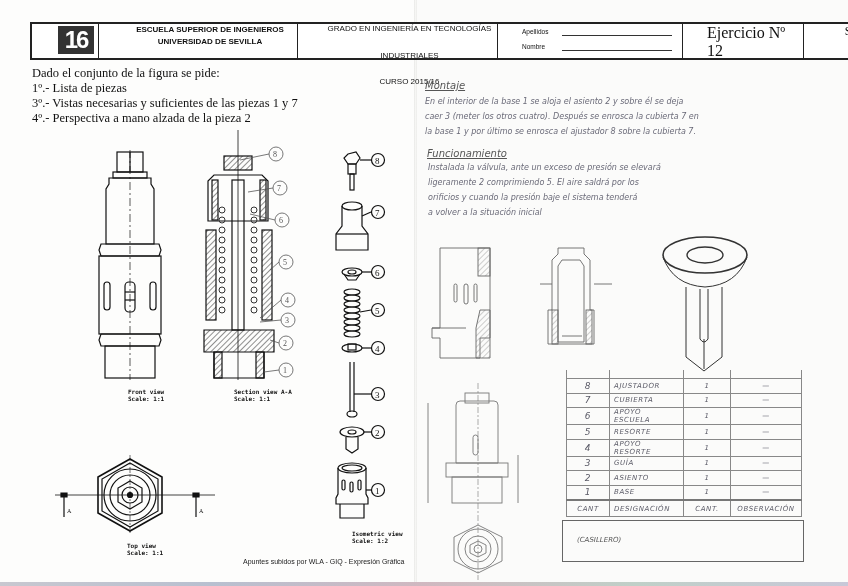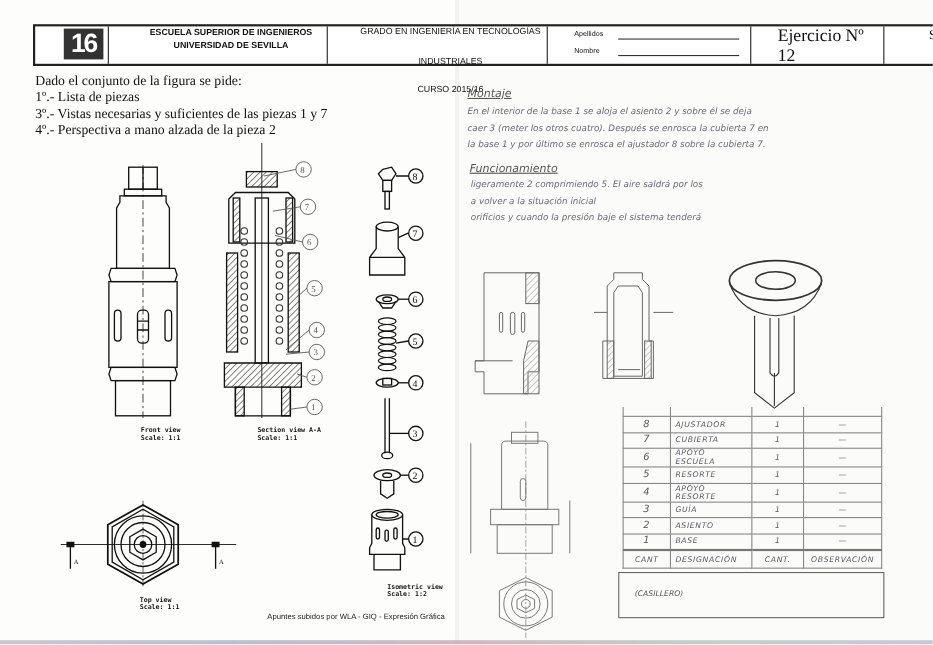--- a/index.html
+++ b/index.html
@@ -285,23 +285,24 @@
 
 <div class="hw-title" style="left:425px;top:80px">Montaje</div>
 <div class="hw-par" style="left:425px;top:94px">
   <div>En el interior de la base 1 se aloja el asiento 2 y sobre él se deja</div>
   <div>caer 3 (meter los otros cuatro). Después se enrosca la cubierta 7 en</div>
   <div>la base 1 y por último se enrosca el ajustador 8 sobre la cubierta 7.</div>
 </div>
 
 <div class="hw-title" style="left:427px;top:148px">Funcionamiento</div>
 <div class="hw-par" style="left:428px;top:160px">
+  <div>Instalada la válvula, ante un exceso de presión se elevará</div>
   <div>ligeramente 2 comprimiendo 5. El aire saldrá por los</div>
+  <div>orificios y cuando la presión baje el sistema tenderá</div>
   <div>a volver a la situación inicial</div>
-  <div>orificios y cuando la presión baje el sistema tenderá</div>
 </div>
 
 <svg class="drawing" style="left:430px;top:240px" width="80" height="120" viewBox="0 0 80 120" fill="none" stroke="#666" stroke-width="0.9">
   <defs>
       <pattern id="hatch2" width="4" height="4" patternUnits="userSpaceOnUse" patternTransform="rotate(45)">
         <line x1="0" y1="0" x2="0" y2="4" stroke="#888" stroke-width="0.8"></line>
       </pattern>
     </defs>
   <path d="M10 8 h50 v90 h-10 v20 h-40 v-20 h-8 v-10 h8 z"></path>
   <rect x="48" y="8" width="12" height="28" fill="url(#hatch2)"></rect>

